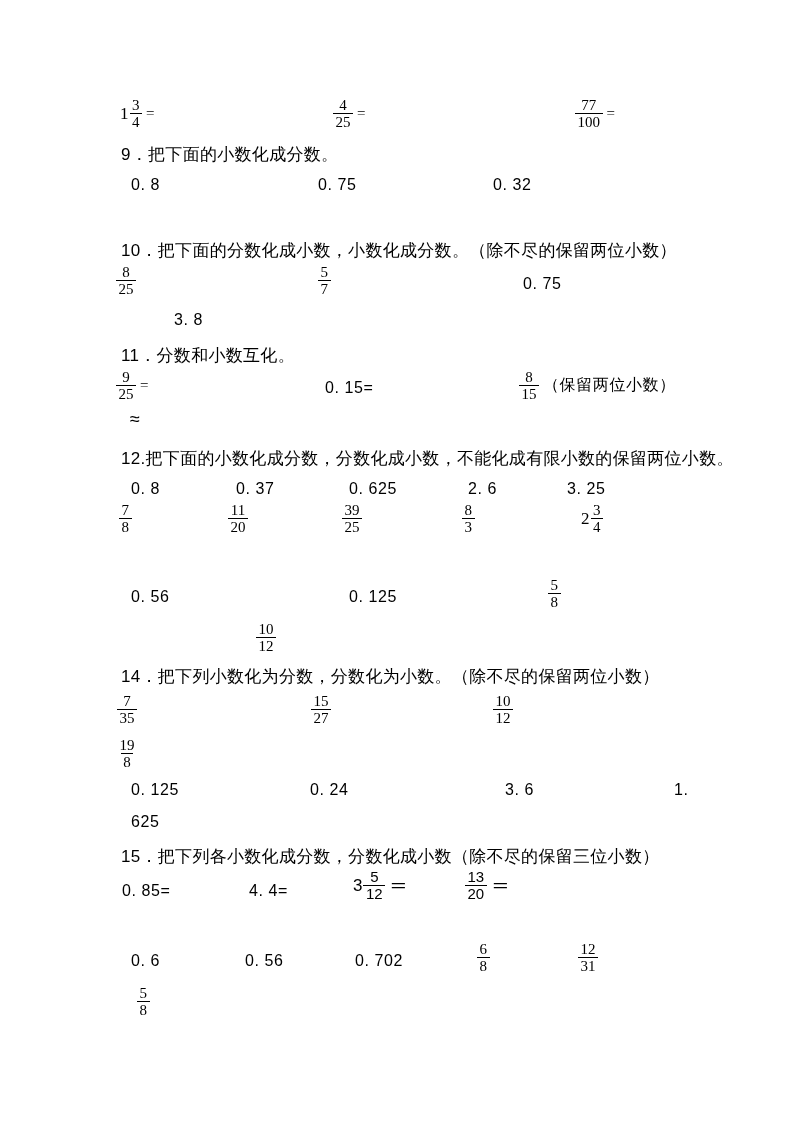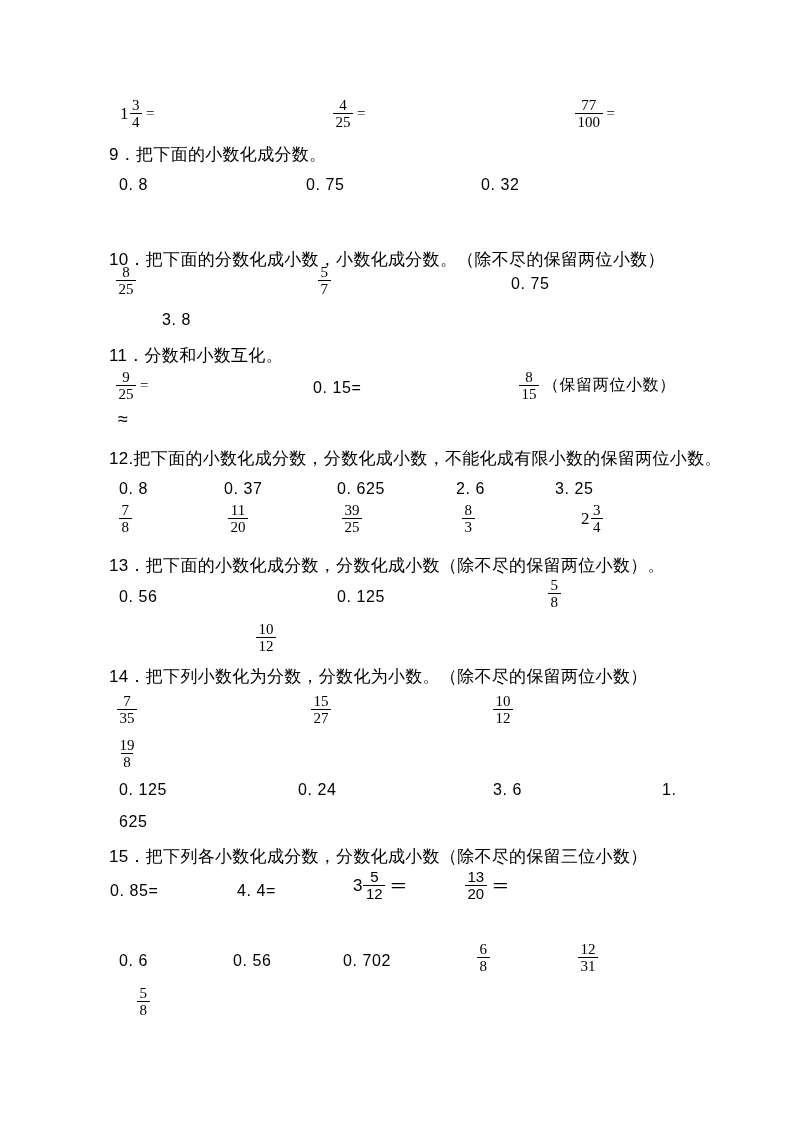--- a/index.html
+++ b/index.html
@@ -1,20 +1,20 @@
 <!DOCTYPE html>
 <html><head>
 <meta charset="utf-8">
 <style>
   html,body{margin:0;padding:0;background:#ffffff;}
   .page{
     position:relative;width:793px;height:1122px;background:#ffffff;
     font-family:"Liberation Sans",sans-serif;color:#000;overflow:hidden;
   }
-  .t{position:absolute;font-size:16px;line-height:19px;letter-spacing:0.6px;white-space:nowrap;}
+  .t{position:absolute;font-size:16px;line-height:19px;letter-spacing:0.6px;white-space:nowrap;margin-left:12px;}
   .title{font-size:17px;letter-spacing:0.3px;}
   .frac{position:absolute;display:flex;align-items:center;font-family:"Liberation Serif",serif;white-space:nowrap;}
   .frac.sans{font-family:"Liberation Sans",sans-serif;}
   .stack{display:flex;flex-direction:column;align-items:center;}
   .num,.den{font-size:15px;line-height:16px;padding:0 2.5px;text-align:center;}
   .den{border-top:1.2px solid #000;}
   .int{font-size:17px;margin-right:1px;}
   .eq{font-size:15px;margin-left:4px;}
   .eq.wide{display:inline-block;transform:scaleX(1.8);margin-left:9px;margin-right:6px;}
   .suffix{font-family:"Liberation Sans",sans-serif;font-size:16px;letter-spacing:0.6px;margin-left:4px;}
@@ -46,21 +46,21 @@
       <span class="den">100</span>
     </span>
     <span class="eq">=</span>
   </div>
 
   <div class="t title" style="left:109px;top:145px">9．把下面的小数化成分数。</div>
   <div class="t" style="left:119px;top:175px">0. 8</div>
   <div class="t" style="left:306px;top:175px">0. 75</div>
   <div class="t" style="left:481px;top:175px">0. 32</div>
 
-  <div class="t title" style="left:109px;top:250px">10．把下面的分数化成小数，小数化成分数。（除不尽的保留两位小数）</div>
+  <div class="t title" style="left:109px;top:241px">10．把下面的分数化成小数，小数化成分数。（除不尽的保留两位小数）</div>
   <div class="frac" style="left:116px;top:264px">
     <span class="stack">
       <span class="num">8</span>
       <span class="den">25</span>
     </span>
   </div>
   <div class="frac" style="left:318px;top:264px">
     <span class="stack">
       <span class="num">5</span>
       <span class="den">7</span>
@@ -118,21 +118,20 @@
     </span>
   </div>
   <div class="frac" style="left:581px;top:502px">
     <span class="int">2</span>
     <span class="stack">
       <span class="num">3</span>
       <span class="den">4</span>
     </span>
   </div>
 
-  <div class="t title" style="left:109px;top:556px">13．把下面的小数化成分数，分数化成小数（除不尽的保留两位小数）。</div>
   <div class="t" style="left:119px;top:587px">0. 56</div>
   <div class="t" style="left:337px;top:587px">0. 125</div>
   <div class="frac" style="left:548px;top:577px">
     <span class="stack">
       <span class="num">5</span>
       <span class="den">8</span>
     </span>
   </div>
   <div class="frac" style="left:256px;top:621px">
     <span class="stack">

